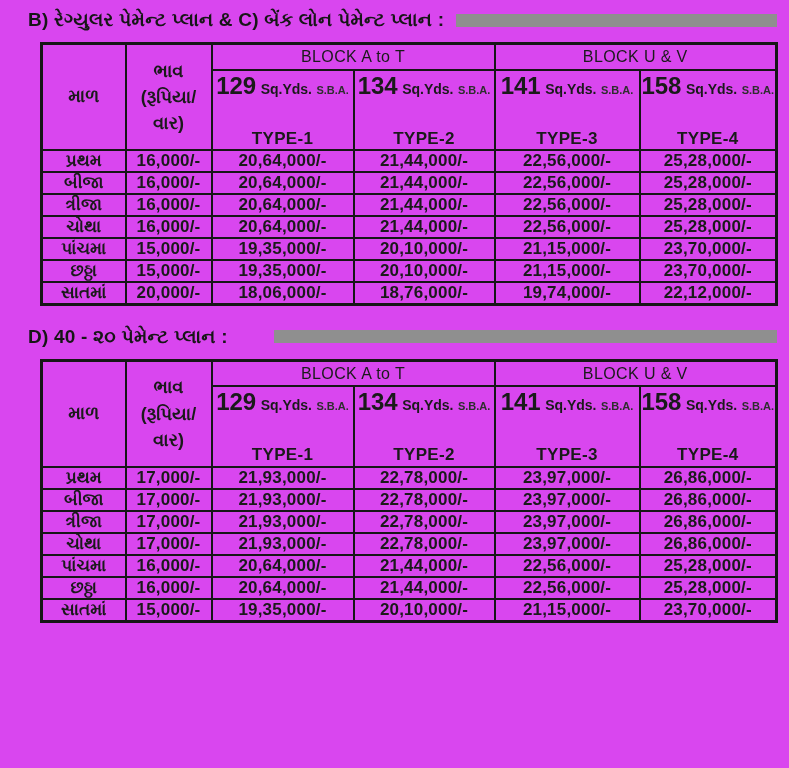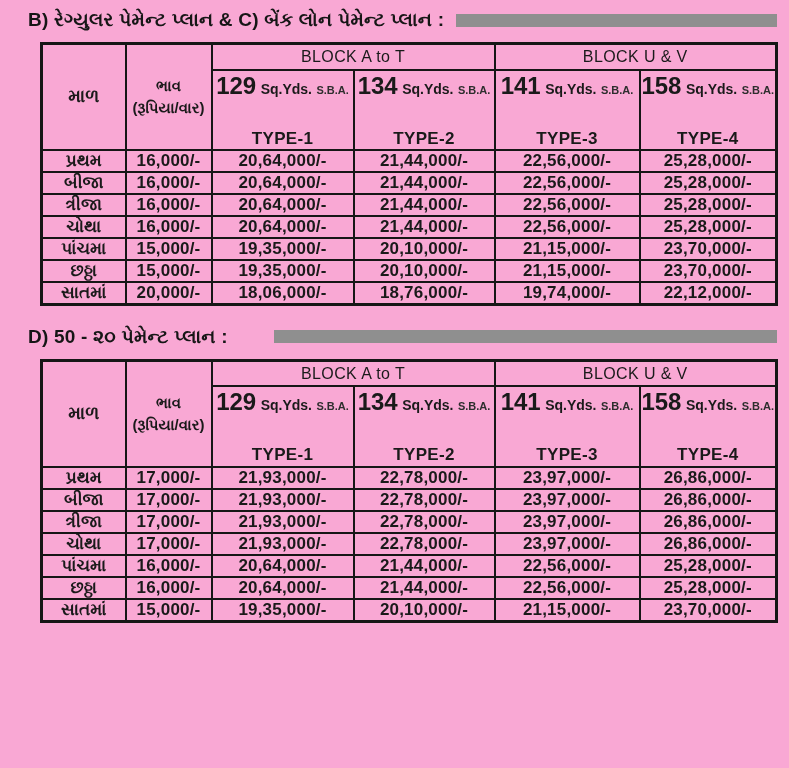--- a/index.html
+++ b/index.html
@@ -2,21 +2,21 @@
 <html><head>
 <meta charset="utf-8">
 <style>
   * { margin: 0; padding: 0; box-sizing: border-box; }
   html, body { background: #ffffff; }
   body {
     width: 789px; height: 768px;
     font-family: "Liberation Sans", "DejaVu Sans", sans-serif;
     color: #1a1a1a;
   }
-  .page { width: 789px; height: 768px; overflow: hidden; background: #f9a8d4; }
+  .page { width: 789px; height: 768px; overflow: hidden; background: #d946ef; }
 
   
   .heading-row { display: flex; align-items: center; padding: 0 12px 0 28px; margin-top: 9px; }
   .heading-text { font-weight: bold; font-size: 19px; white-space: nowrap; letter-spacing: 0.2px; color: #161616; }
   .accent-bar { flex: 1 1 auto; height: 13px; background: #8f8f8f; margin-left: 12px; }
   .accent-bar.wide-gap { margin-left: 46px; }
 
   
   .price-table {
     border-collapse: collapse; table-layout: fixed;
@@ -28,21 +28,21 @@
     text-align: center; vertical-align: middle; padding: 0;
     color: #1a1a1a;
   }
   .th-block { height: 26px; font-size: 16px; font-weight: normal; letter-spacing: 0.4px; }
   .th-type { height: 52px; line-height: 1.25; }
   .type-area { font-size: 24px; font-weight: bold; }
   .type-unit { font-size: 14px; font-weight: bold; }
   .type-sba  { font-size: 11px; font-weight: bold; color: #2e2e2e; }
   .type-label { font-size: 17px; font-weight: bold; letter-spacing: 0.3px; margin-top: 27px; }
   .th-floor { font-size: 18px; font-weight: bold; }
-  .th-rate .rate-line { font-size: 15px; font-weight: bold; line-height: 1.45; }
+  .th-rate .rate-line { font-size: 18px; font-weight: bold; line-height: 1.45; }
   tbody tr { height: 22px; }
   tbody th { font-size: 17px; font-weight: bold; }
   tbody td { font-size: 17px; font-weight: bold; letter-spacing: 0.2px; }
 
   .plan-section.second { margin-top: 20px; }
 </style>
 </head>
 <body>
 
 <div class="page">
@@ -163,21 +163,21 @@
     <td>18,76,000/-</td>
     <td>19,74,000/-</td>
     <td>22,12,000/-</td>
   </tr>
         </tbody>
     </table>
   </section>
 
   <section class="plan-section second">
     <div class="heading-row">
-      <span class="heading-text">D) 50 - ૨૦ પેમેન્ટ પ્લાન :</span>
+      <span class="heading-text">D) 40 - ૨૦ પેમેન્ટ પ્લાન :</span>
       <span class="accent-bar wide-gap"></span>
     </div>
 
     <table class="price-table">
       <colgroup>
         <col style="width:84px">
           <col style="width:86px">
         <col style="width:142px">
           <col style="width:141px">
         <col style="width:145px">

